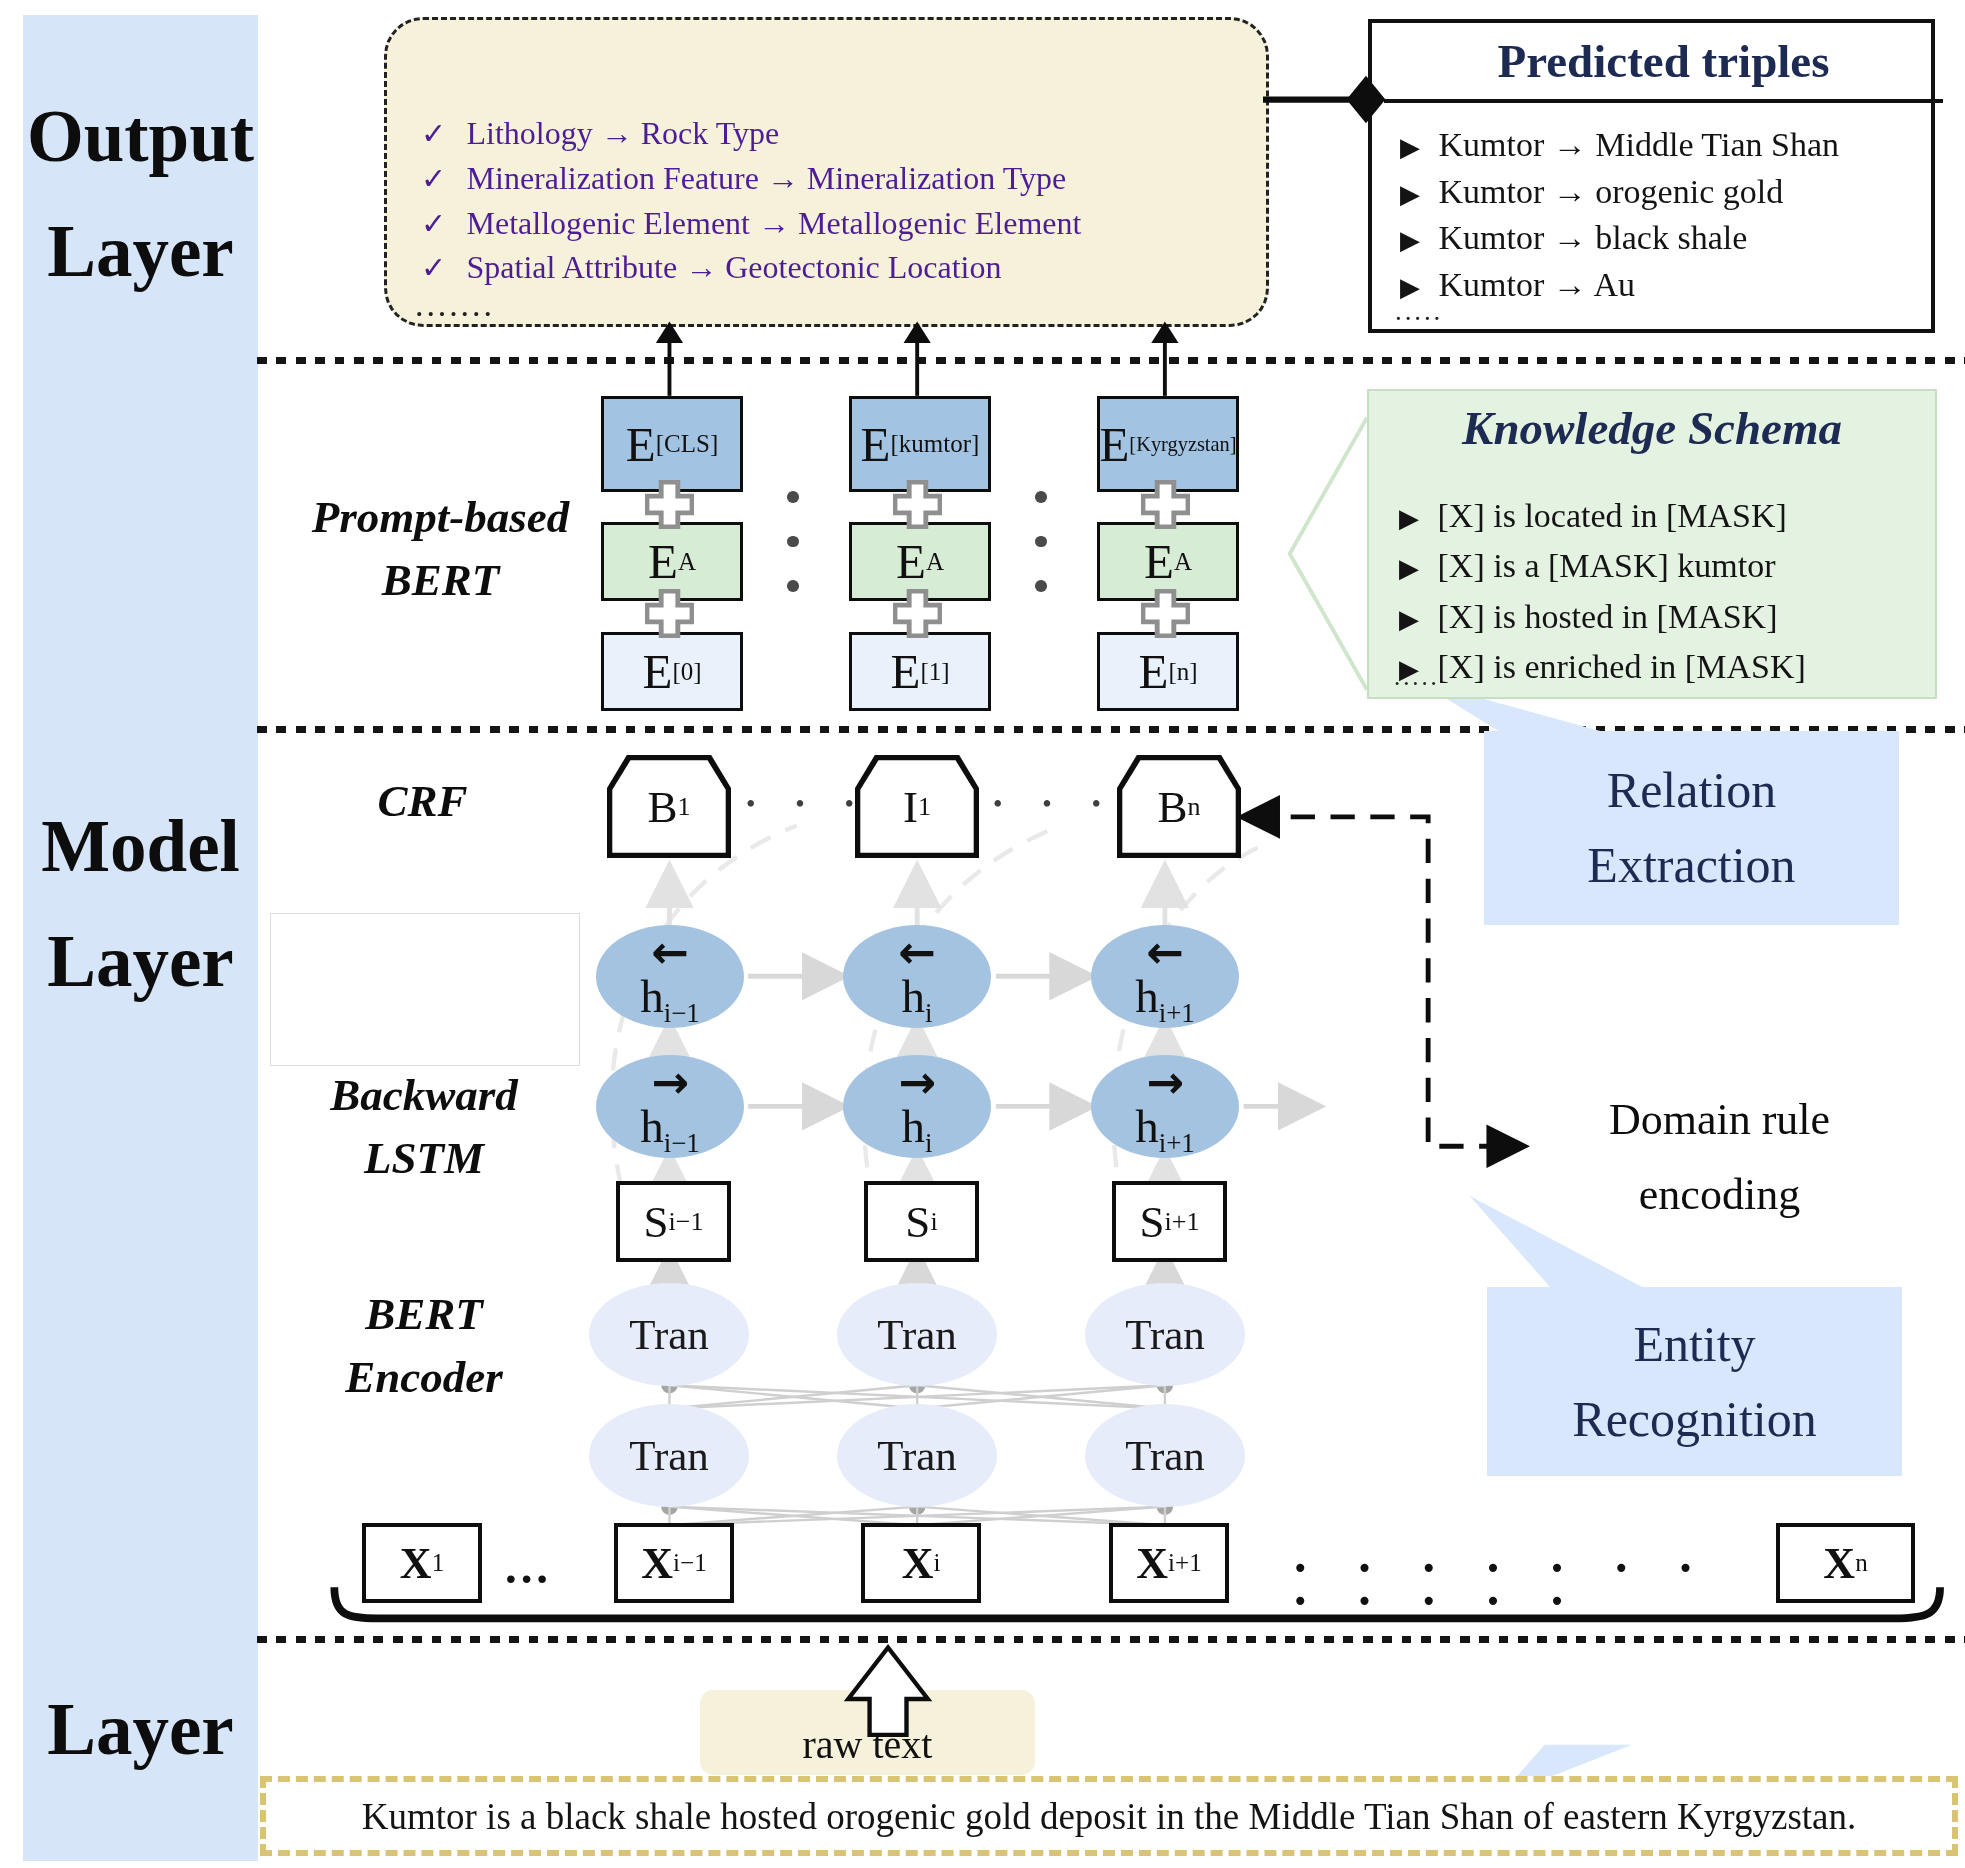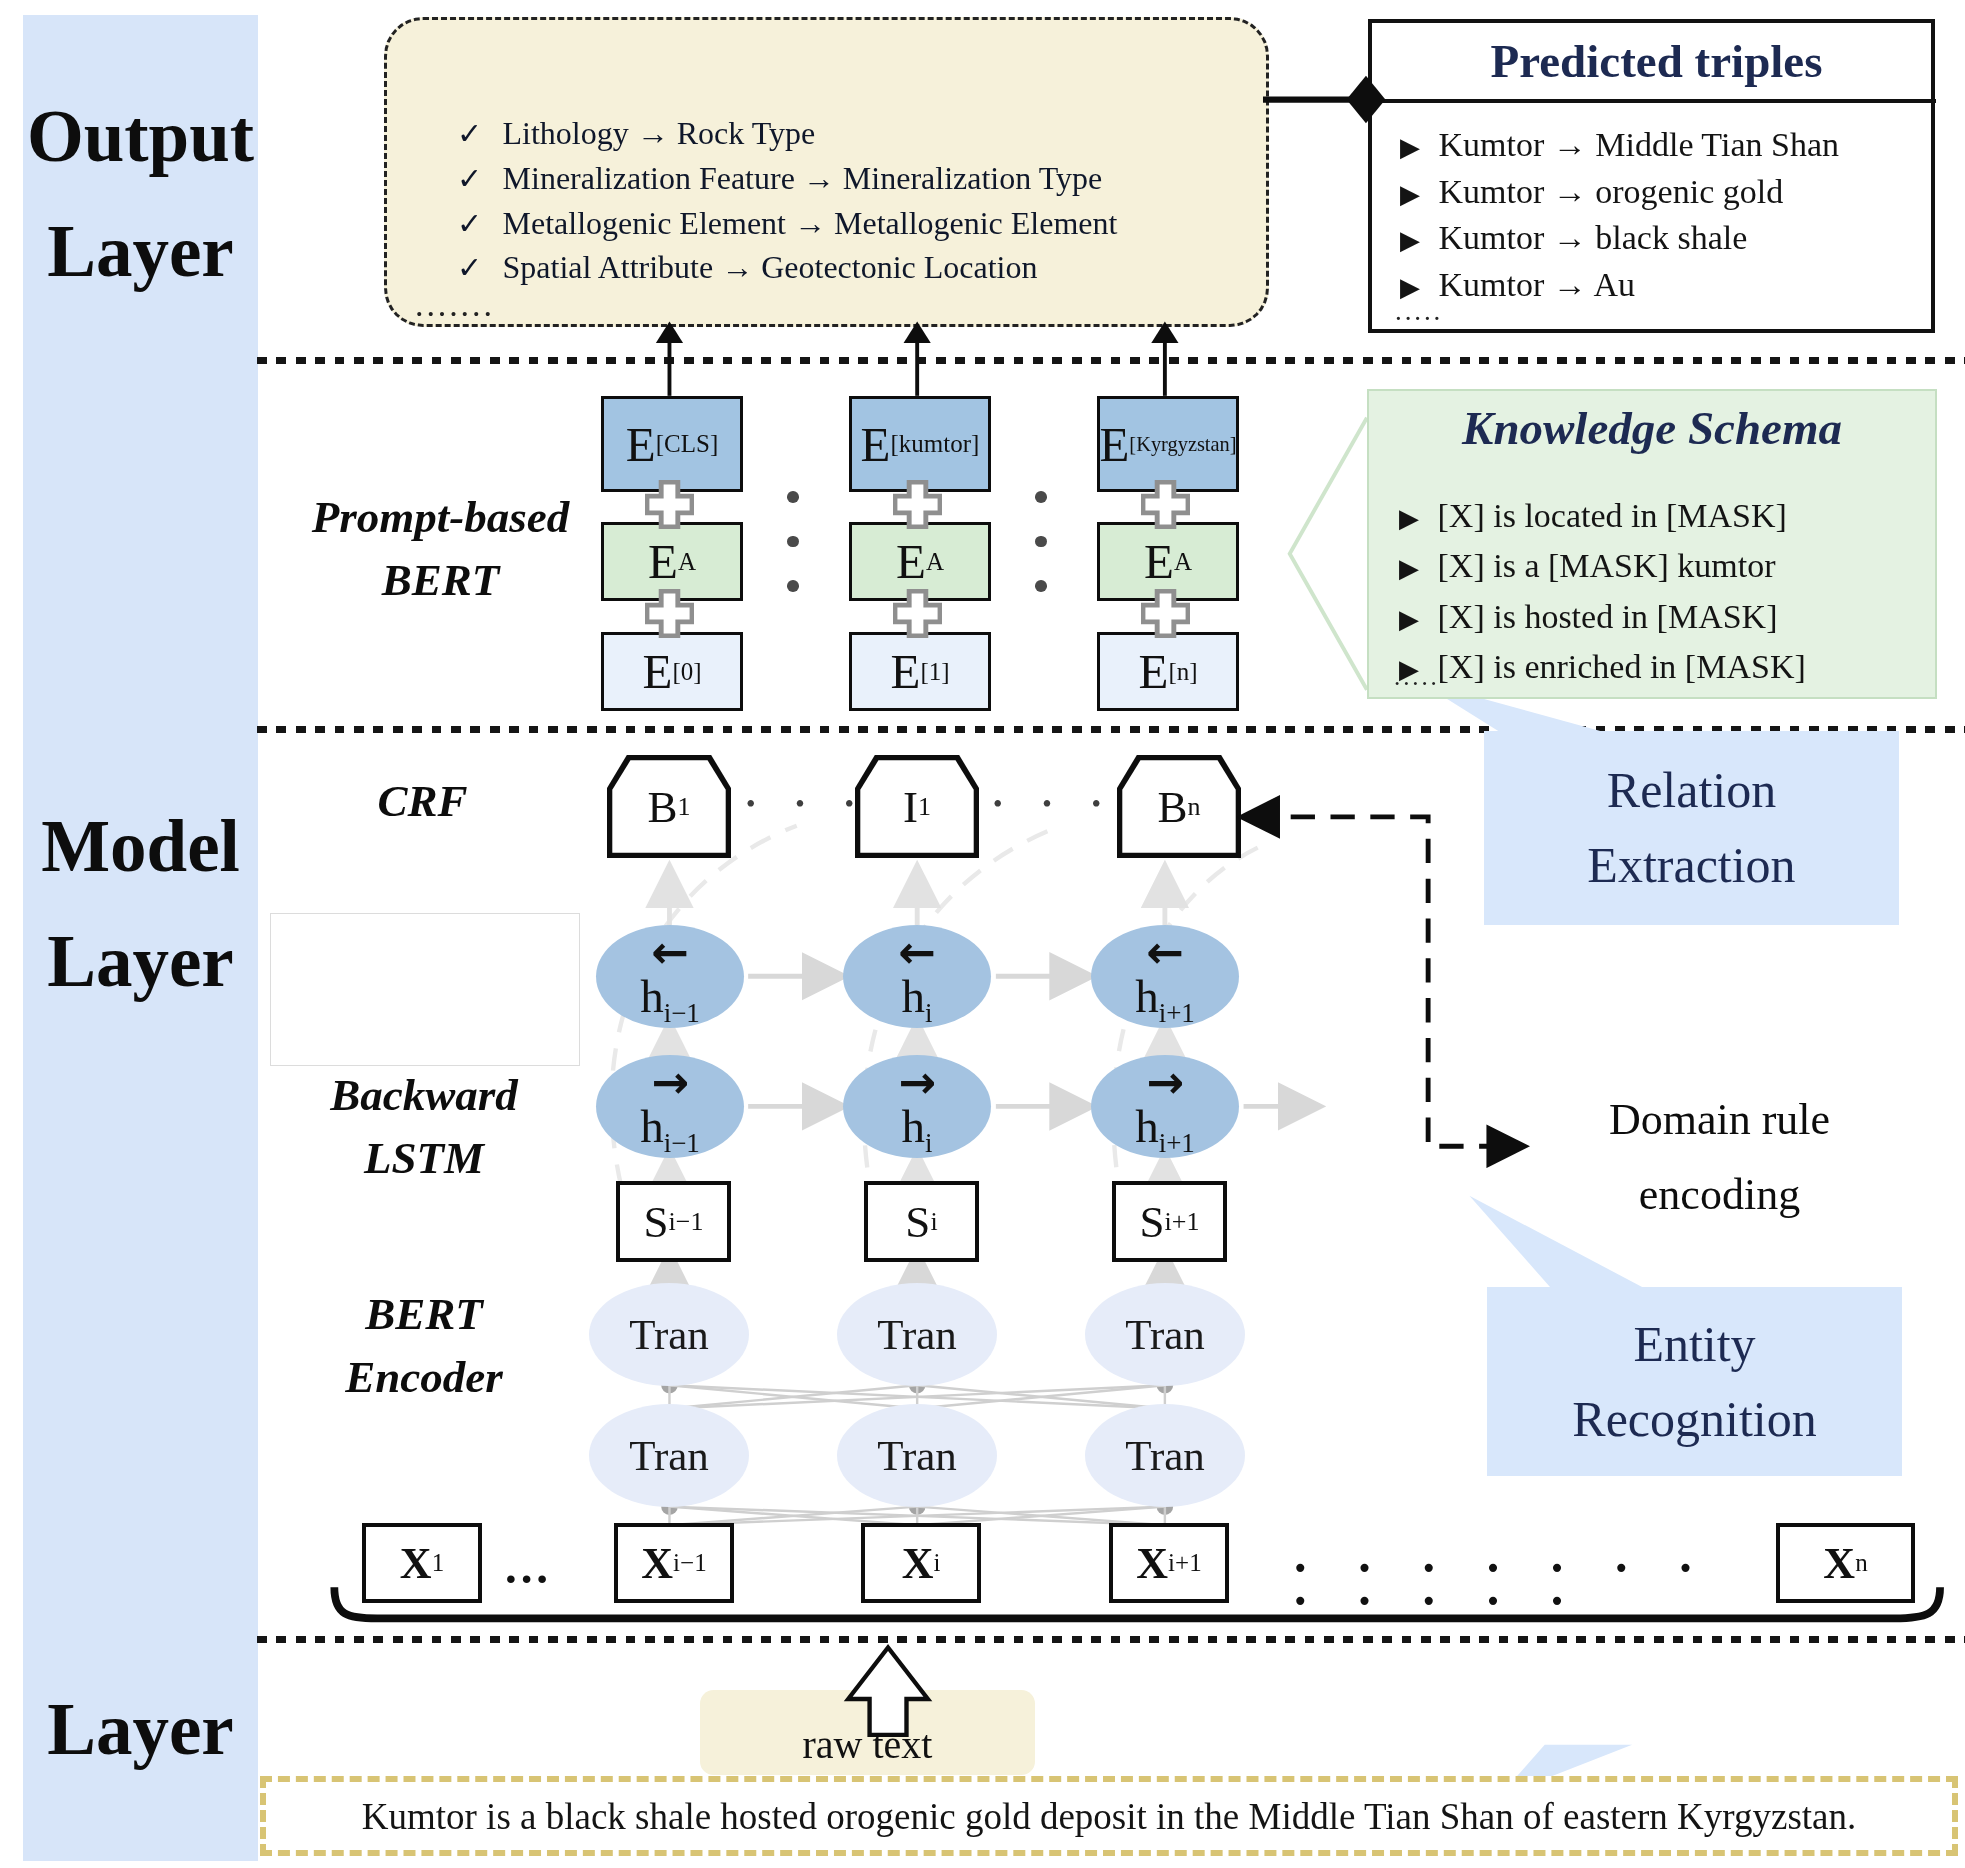--- a/index.html
+++ b/index.html
@@ -11,25 +11,25 @@
   .side-label{left:23px;width:235px;display:flex;flex-direction:column;align-items:center;justify-content:center;
               font-weight:bold;font-size:73px;line-height:1.58;color:#0d0d0d;z-index:3;text-align:center;}
   
   .dotsep{left:257px;width:1708px;height:6.8px;z-index:1;
           background:repeating-linear-gradient(90deg,#151515 0 9.7px,transparent 9.7px 19.4px);}
   
   .navy{color:#1d2a52;}
   .extraction-box{left:384px;top:17px;width:879px;height:304px;background:#f6f1da;border:3.4px dashed #222;
                   border-radius:39px;z-index:2;}
   .box-title{position:absolute;left:0;width:100%;text-align:center;font-weight:bold;font-size:47px;}
-  .check-item{position:absolute;font-size:32px;color:#0f172a;white-space:nowrap;margin-left:36px;}
+  .check-item{position:absolute;font-size:32px;color:#4c1d95;white-space:nowrap;}
   .check{font-family:"DejaVu Sans",sans-serif;margin-right:20.4px;font-size:30px;}
   .more-dots{position:absolute;font-size:34px;letter-spacing:2.9px;color:#222;}
   .predicted-box{left:1368px;top:19.4px;width:559px;height:306px;background:#fff;border:4.4px solid #111;z-index:2;}
-  .pred-title{position:absolute;left:5px;top:0;width:100%;height:76px;border-bottom:4.4px solid #111;
+  .pred-title{position:absolute;left:12px;top:0;width:100%;height:76px;border-bottom:4.4px solid #111;
               display:flex;align-items:center;justify-content:center;font-weight:bold;font-size:47px;}
   .tri-item{position:absolute;font-size:34px;color:#141414;white-space:nowrap;}
   .bullet{font-family:"DejaVu Sans",sans-serif;font-size:26px;margin-right:18.5px;}
   
   .italic-label{font-style:italic;font-weight:bold;font-size:45px;text-align:center;line-height:1.4;color:#0d0d0d;}
   .ebox{width:136px;display:flex;align-items:center;justify-content:center;border:3.9px solid #0d0d0d;z-index:3;}
   .ebox .main{font-size:49px;}
   .ebox sub{font-size:25px;line-height:0;}
   .eblue{background:#a2c4e2;height:90px;}
   .egreen{background:#d7ecd4;height:73px;}

